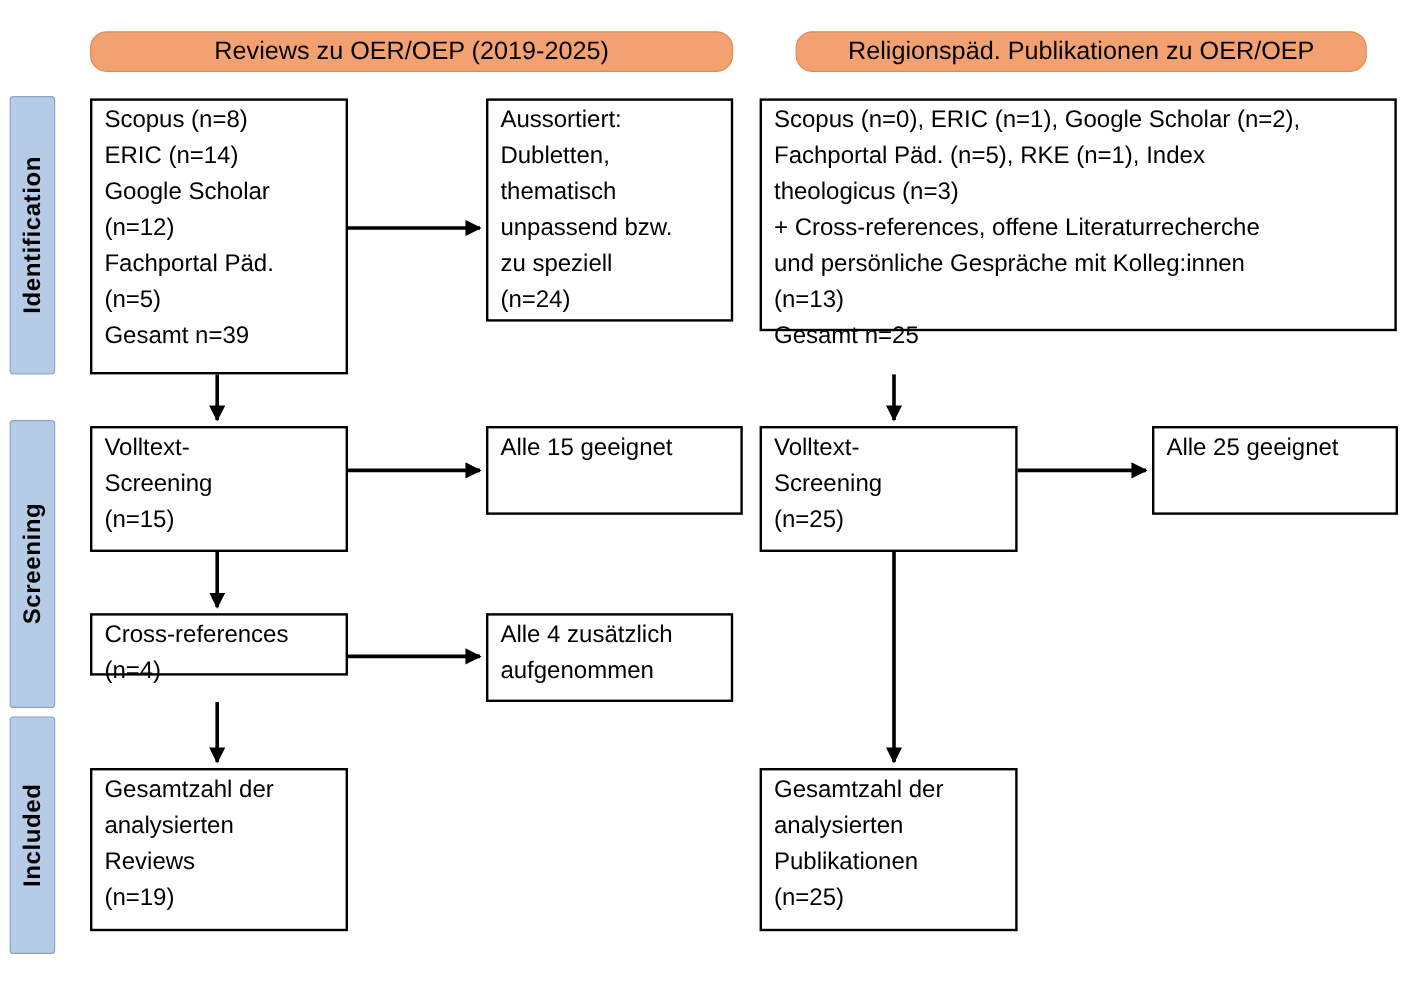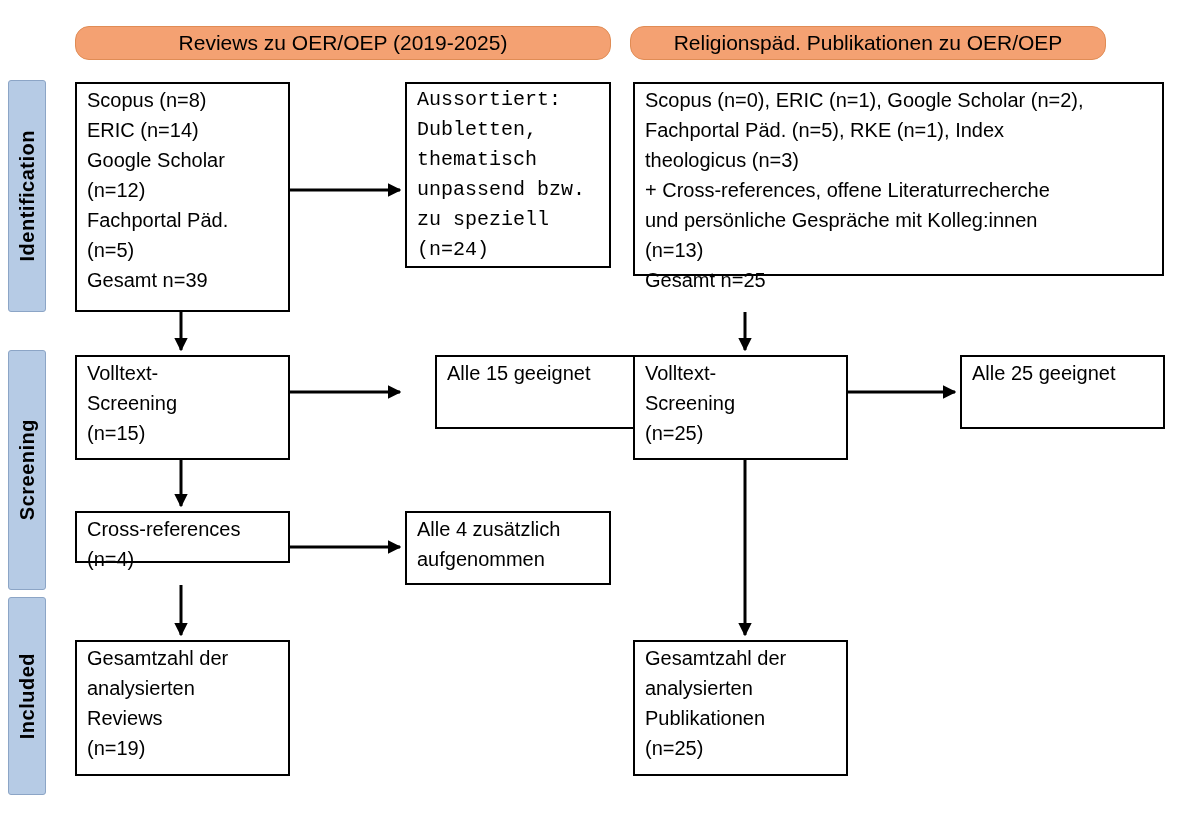--- a/index.html
+++ b/index.html
@@ -63,55 +63,55 @@
     pointer-events: none;
   }
   .arrow-line { stroke: var(--box-border, #000); stroke-width: 3; }
 </style>
 </head>
 <body>
 
 <div class="canvas">
 
   <div class="col-header" style="left:75px; top:26px; width:536px;">Reviews zu OER/OEP (2019-2025)</div>
-  <div class="col-header" style="left:630px; top:26px; width:476px;">Religionspäd. Publikationen zu OER/OEP</div>
+  <div class="col-header" style="left:663px; top:26px; width:476px;">Religionspäd. Publikationen zu OER/OEP</div>
 
   <div class="phase" style="top:80px; height:232px;">
     <span>Identification</span>
   </div>
   <div class="phase" style="top:350px; height:240px;">
     <span>Screening</span>
   </div>
   <div class="phase" style="top:597px; height:198px;">
     <span>Included</span>
   </div>
 
   <div class="box" style="left:75px; top:82px; width:215px; height:230px;">
     <div class="box-text">Scopus (n=8)
 ERIC (n=14)
 Google Scholar
 (n=12)
 Fachportal Päd.
 (n=5)
 Gesamt n=39</div>
   </div>
-  <div class="box" style="left:405px; top:82px; width:206px; height:186px;font-family:Liberation Mono, monospace;">
+  <div class="box" style="left:405px; top:82px; width:206px; height:186px;">
     <div class="box-text">Aussortiert:
 Dubletten,
 thematisch
 unpassend bzw.
 zu speziell
 (n=24)</div>
   </div>
   <div class="box" style="left:75px; top:355px; width:215px; height:105px;">
     <div class="box-text">Volltext-
 Screening
 (n=15)</div>
   </div>
-  <div class="box" style="left:405px; top:355px; width:214px; height:74px;margin-left:30px;">
+  <div class="box" style="left:405px; top:355px; width:214px; height:74px;">
     <div class="box-text">Alle 15 geeignet</div>
   </div>
   <div class="box" style="left:75px; top:511px; width:215px; height:52px;">
     <div class="box-text">Cross-references
 (n=4)</div>
   </div>
   <div class="box" style="left:405px; top:511px; width:206px; height:74px;">
     <div class="box-text">Alle 4 zusätzlich
 aufgenommen</div>
   </div>

